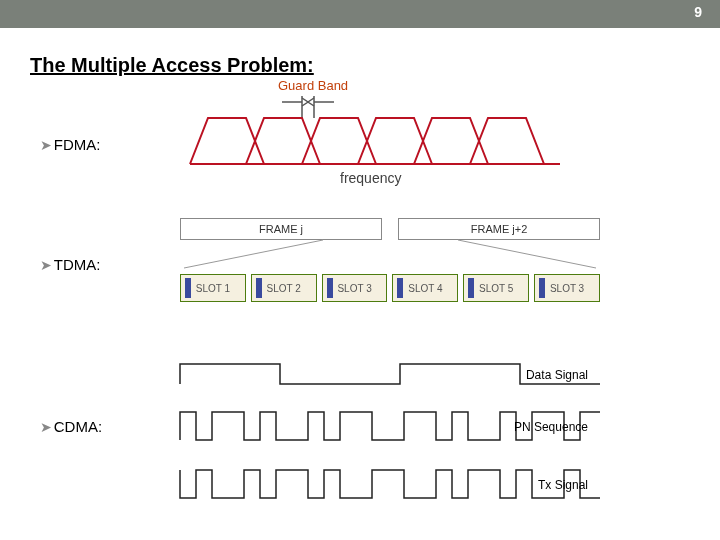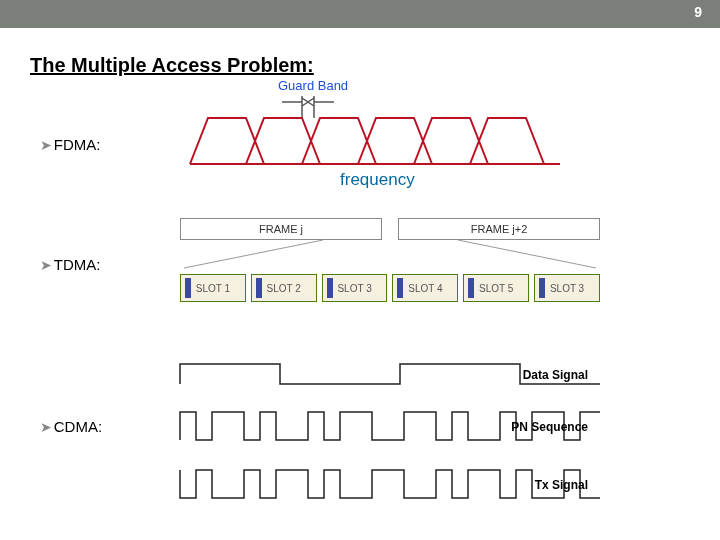--- a/index.html
+++ b/index.html
@@ -4,27 +4,27 @@
 <style>
   html,body{margin:0;padding:0;font-family:Arial,Helvetica,sans-serif;background:#fff;color:#000}
   .page{width:720px;height:540px;position:relative;overflow:hidden}
   .topbar{background:#7a8079;height:28px;position:relative}
   .slidenum{position:absolute;right:18px;top:4px;color:#fff;font-weight:bold;font-size:14px}
   .title{font-size:20px;font-weight:bold;padding:26px 32px 4px 30px;text-decoration:underline}
   .row{display:flex;align-items:center;padding-left:40px}
   .bullet{color:#888;font-size:14px;margin-right:2px}
   .method{font-size:15px;font-weight:normal}
   .fdma-area{position:absolute;left:190px;top:78px;width:370px;height:110px}
-  .guard-label{position:absolute;left:88px;top:0;font-size:13px;color:#1d4ed8}
+  .guard-label{position:absolute;left:88px;top:0;font-size:13px;color:#c2410c}
   .tdma-area{position:absolute;left:180px;top:218px;width:420px;height:110px}
   .frame-label{font-size:11px;color:#333;text-align:center}
   .slot-box{border:1px solid #4d7c0f;background:#f5f0e0;height:26px;display:flex;align-items:center;justify-content:center;font-size:10px;color:#555;position:relative}
   .slot-box .bar{position:absolute;left:4px;top:3px;bottom:3px;width:6px;background:#3a4a9e}
   .cdma-area{position:absolute;left:180px;top:350px;width:420px;height:170px}
-  .sig-label{position:absolute;right:12px;font-size:12px;font-weight:bold;color:#000}
+  .sig-label{position:absolute;right:12px;font-size:12px;font-weight:normal;color:#000}
   svg{overflow:visible}
 </style>
 </head>
 <body>
 
 <div class="page">
   <div class="topbar">
     <div class="slidenum">9</div>
   </div>
 
@@ -52,21 +52,21 @@
 
       <g stroke="#b12" stroke-width="2" fill="none">
         <polyline points="0,86 18,40 56,40 74,86"></polyline>
         <polyline points="56,86 74,40 112,40 130,86"></polyline>
         <polyline points="112,86 130,40 168,40 186,86"></polyline>
         <polyline points="168,86 186,40 224,40 242,86"></polyline>
         <polyline points="224,86 242,40 280,40 298,86"></polyline>
         <polyline points="280,86 298,40 336,40 354,86"></polyline>
       </g>
     </svg>
-    <div style="position:absolute;left:150px;top:92px;font-size:17px;color:#0369a1">frequency</div>
+    <div style="position:absolute;left:150px;top:92px;font-size:14px;color:#404040">frequency</div>
   </div>
 
   <div class="row" style="position:absolute;top:256px">
     <span class="bullet">➤</span>
     <span class="method">TDMA:</span>
   </div>
 
   <div class="tdma-area">
     
     <div style="display:flex;gap:16px">

